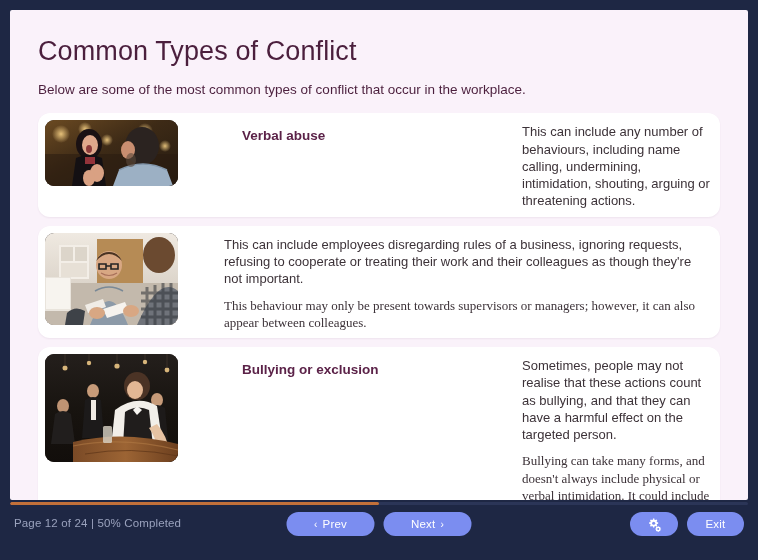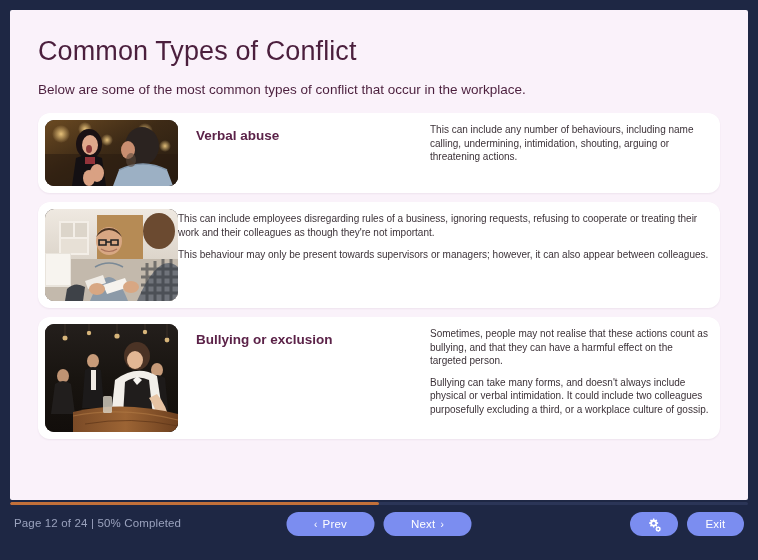--- a/index.html
+++ b/index.html
@@ -55,20 +55,21 @@
     gap: 9px;
   }
 
   .card {
     display: flex;
     align-items: flex-start;
     background: #ffffff;
     border-radius: 12px;
     padding: 7px 10px 7px 7px;
     box-shadow: 0 1px 2px rgba(80, 40, 80, 0.07);
+    gap: 46px;
   }
 
   .card-thumb {
     flex: 0 0 auto;
     width: 133px;
     border-radius: 9px;
     overflow: hidden;
     background: #2a2320;
     position: relative;
   }
@@ -86,25 +87,25 @@
     color: #5b2248;
     line-height: 1.3;
   }
 
   .card-body-col {
     flex: 1 1 auto;
     padding: 3px 0 0 0;
   }
 
   .card-para {
-    font-size: 10px;
+    font-size: 13px;
     line-height: 1.33;
     color: #3c3238;
   }
-  .card-para + .card-para { margin-top: 9px; }
+  .card-para + .card-para { margin-top: 9px; font-family: Liberation Serif, serif; }
 
   
   .footer {
     position: absolute;
     left: 0;
     top: 500px;
     width: 758px;
     height: 60px;
     background: #1e2744;
   }

